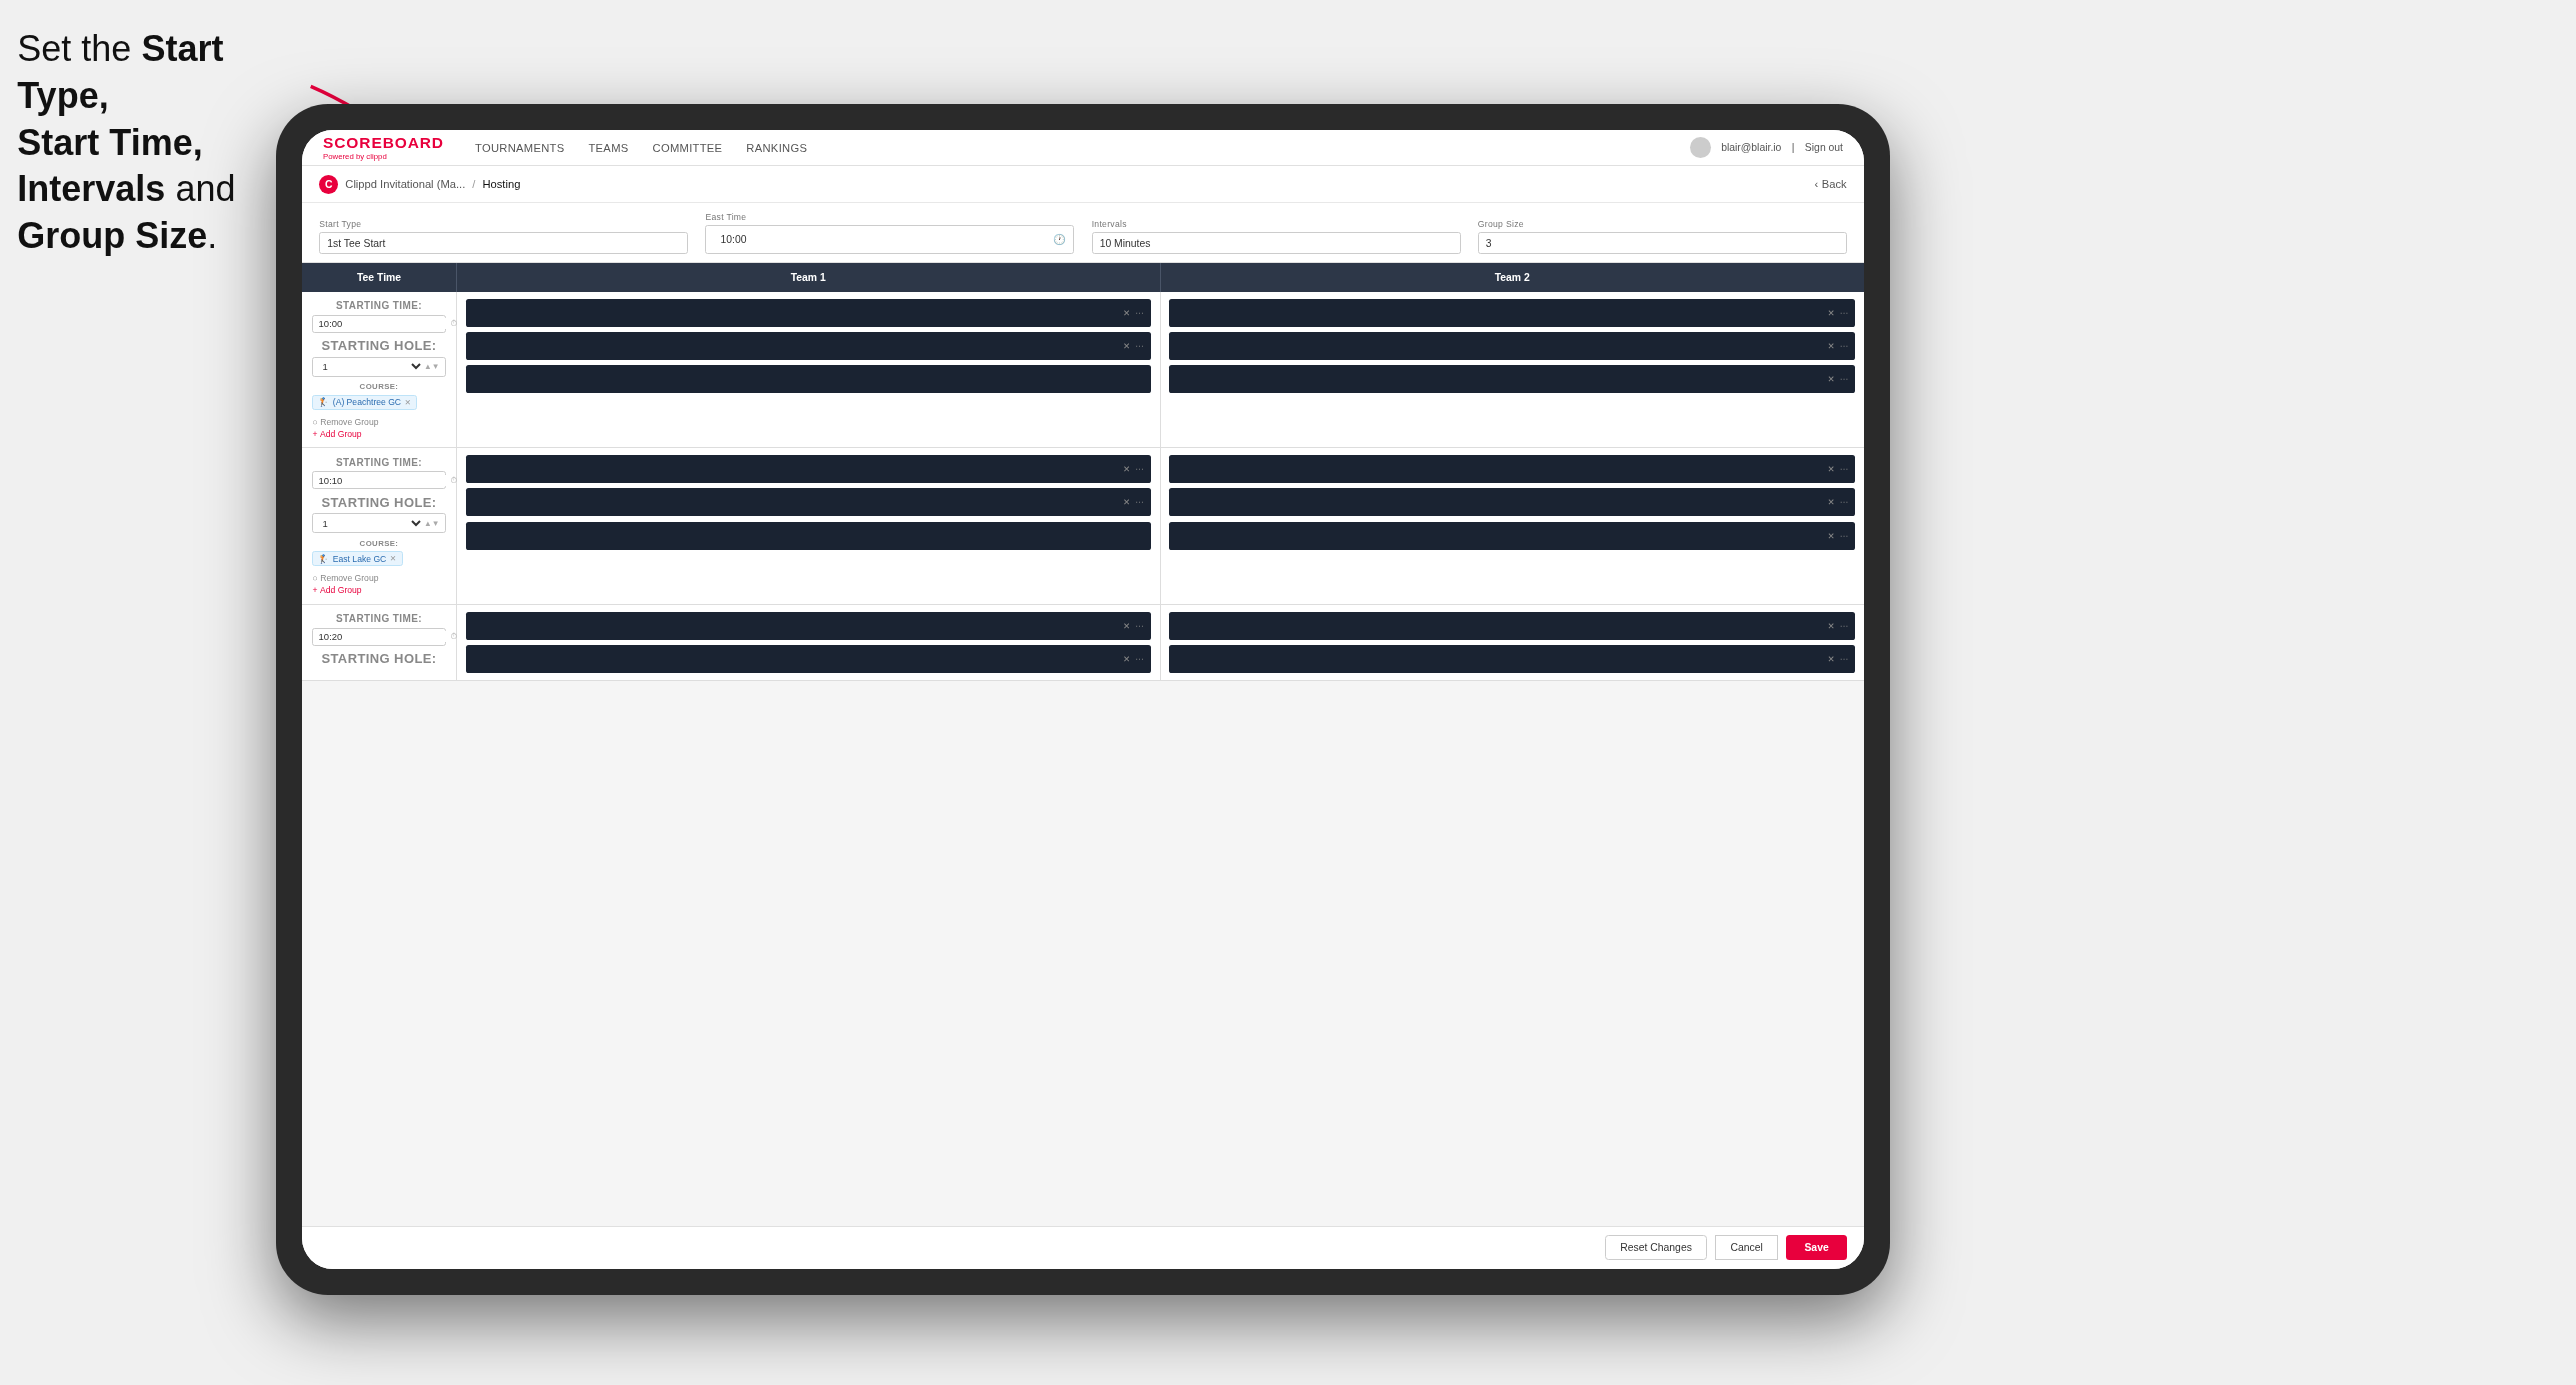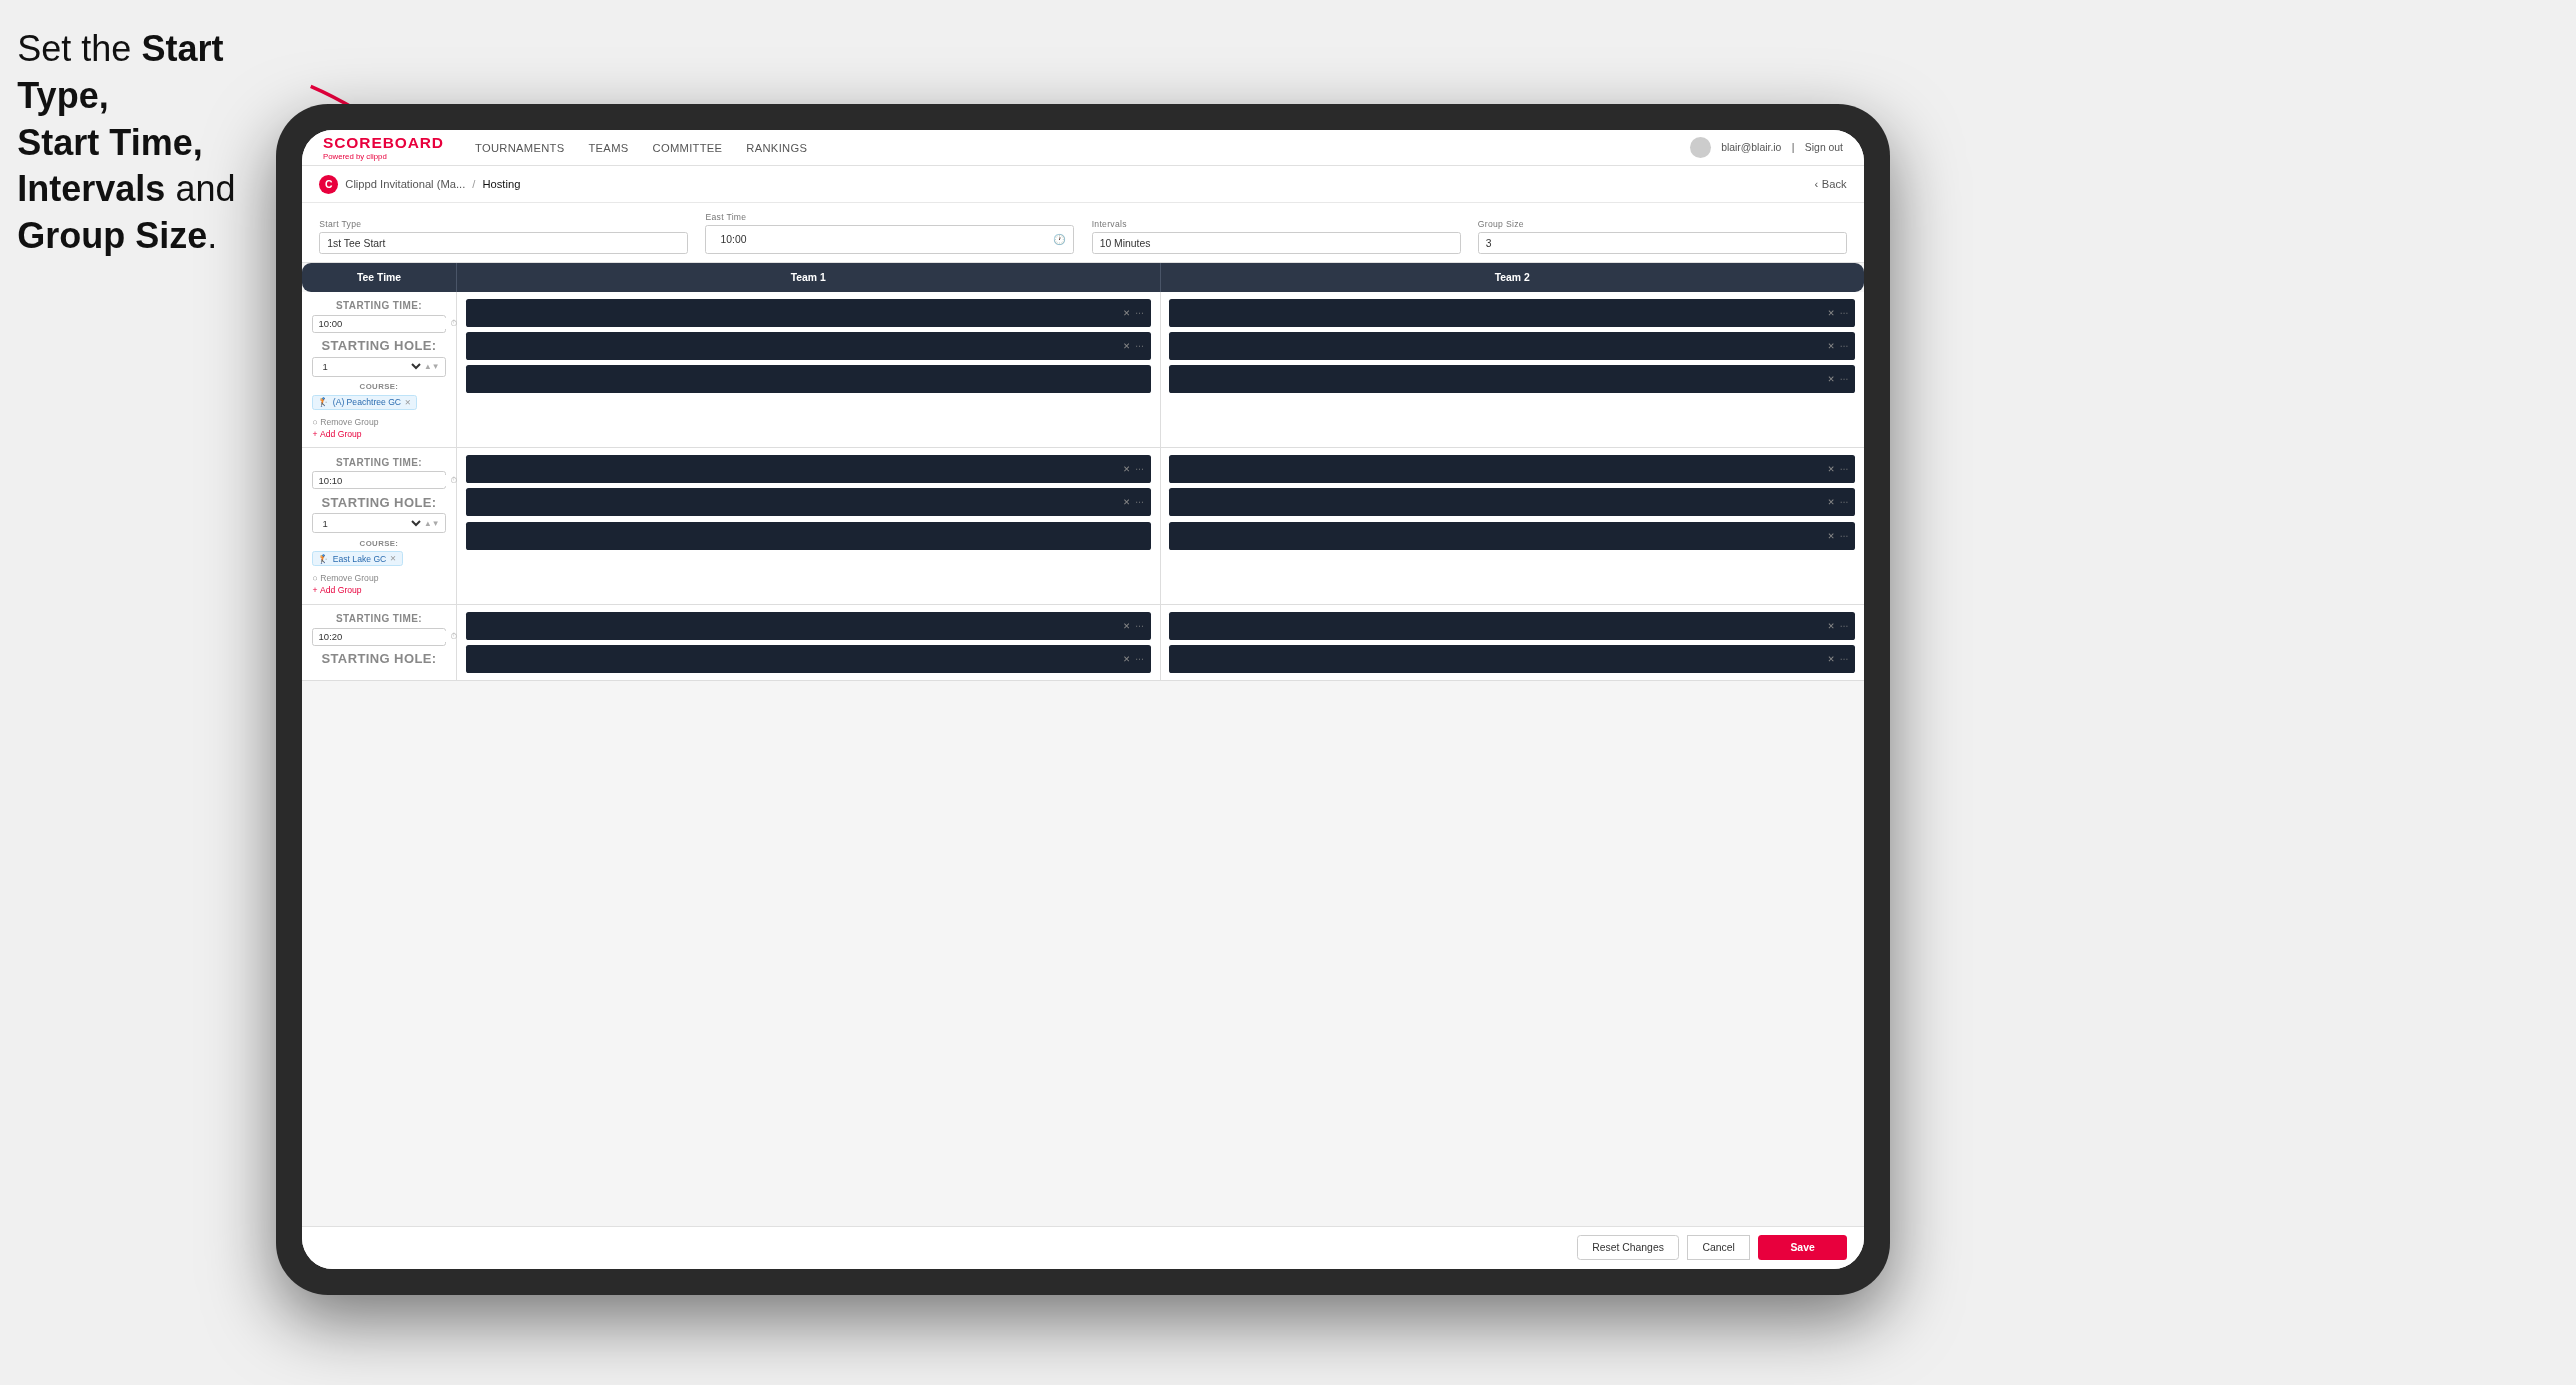--- a/index.html
+++ b/index.html
@@ -219,21 +219,20 @@
       display: grid;
       grid-template-columns: 155px 1fr 1fr;
       background: #2d3748;
       color: #fff;
       font-size: 10.4px;
       font-weight: 600;
       text-align: center;
       position: sticky;
       top: 0;
       z-index: 10;
-      border-radius: 9px;
     }
 
     .table-header-cell {
       padding: 8.6px 10.4px;
       border-right: 0.9px solid #4a5568;
     }
     .table-header-cell:last-child { border-right: none; }
 
     
     .group-section {
@@ -415,21 +414,21 @@
       padding: 6px 14px;
       font-size: 10.4px;
       color: #333;
       cursor: pointer;
     }
 
     .btn-save {
       background: #e8003d;
       border: none;
       border-radius: 3.5px;
-      padding: 6px 32px;
+      padding: 6px 18px;
       font-size: 10.4px;
       color: #fff;
       cursor: pointer;
       font-weight: 600;
     }
 
     
     .arrow-svg {
       position: absolute;
       top: 69px;

